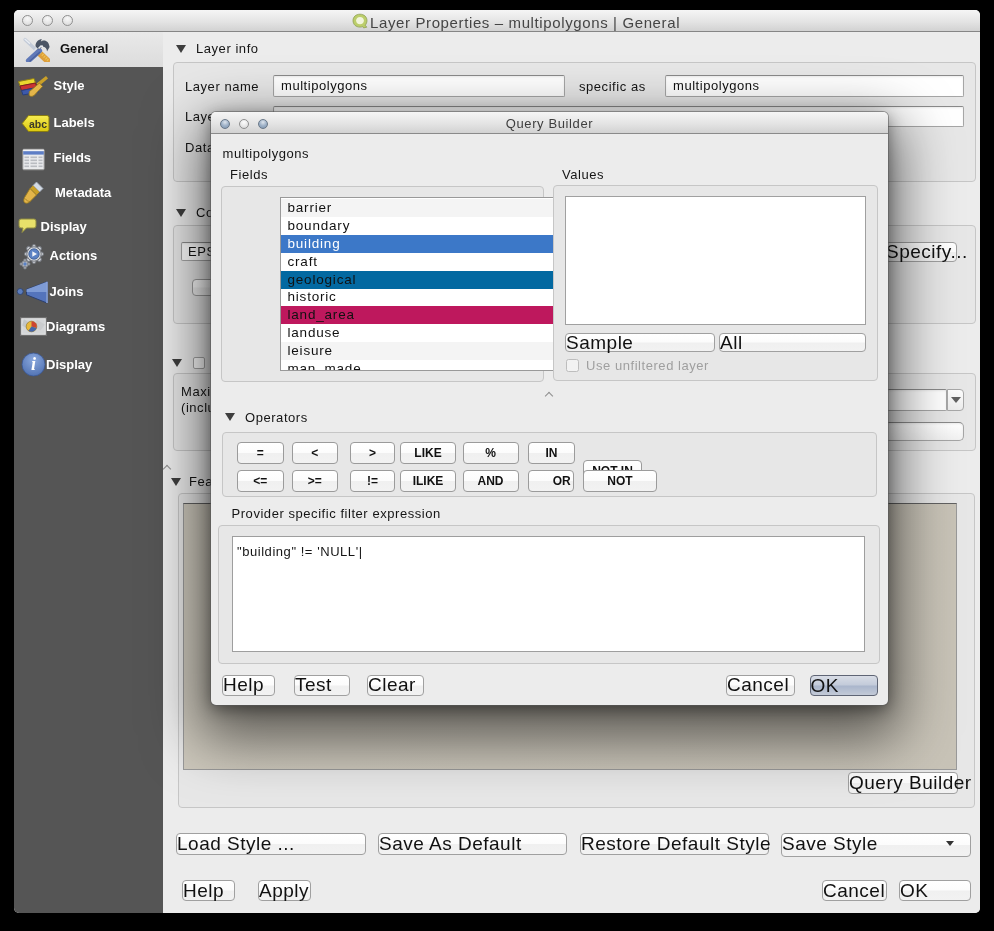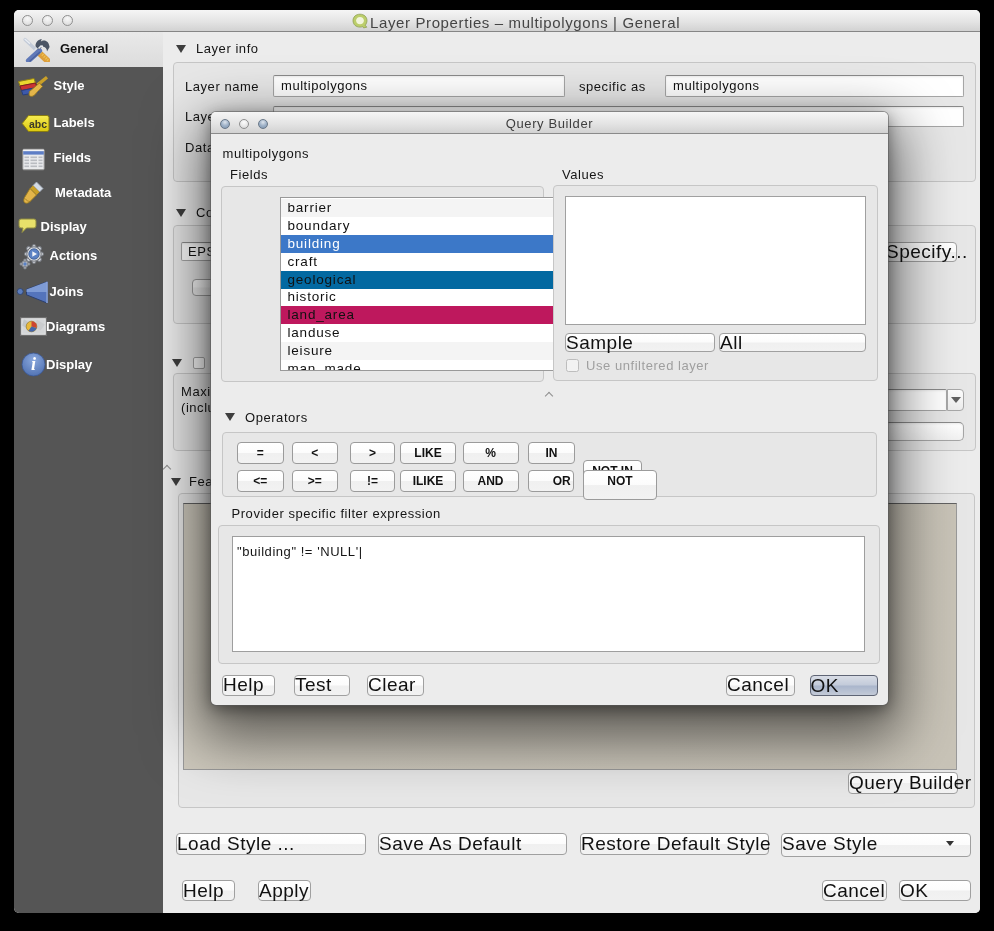--- a/index.html
+++ b/index.html
@@ -289,21 +289,21 @@
     <div class="opbtn" style="left:189px;top:330px;width:56px;height:22px;line-height:20px;">LIKE</div>
     <div class="opbtn" style="left:251.5px;top:330px;width:56px;height:22px;line-height:20px;">%</div>
     <div class="opbtn" style="left:317px;top:330px;width:47px;height:22px;line-height:20px;">IN</div>
     <div class="opbtn" style="left:372px;top:348px;width:59px;height:22px;line-height:20px;">NOT IN</div>
     <div class="opbtn" style="left:26px;top:358px;width:46.5px;height:22px;line-height:20px;">&lt;=</div>
     <div class="opbtn" style="left:80.5px;top:358px;width:46.5px;height:22px;line-height:20px;">&gt;=</div>
     <div class="opbtn" style="left:139px;top:358px;width:45px;height:22px;line-height:20px;">!=</div>
     <div class="opbtn" style="left:189px;top:358px;width:56px;height:22px;line-height:20px;">ILIKE</div>
     <div class="opbtn" style="left:251.5px;top:358px;width:56px;height:22px;line-height:20px;">AND</div>
     <div class="opbtn" style="left:317px;top:358px;width:45.5px;height:22px;line-height:20px;padding-left:22px;">OR</div>
-    <div class="opbtn" style="left:372px;top:358px;width:74px;height:30px;line-height:20px;">NOT</div>
+    <div class="opbtn" style="left:372px;top:358px;width:74px;height:22px;line-height:20px;">NOT</div>
     <div class="hlabel" style="left:20.5px;top:394px;">Provider specific filter expression</div>
     <div class="gbox" style="left:7px;top:413px;width:661.5px;height:139px;"></div>
     <div style="position:absolute;left:20.5px;top:424px;width:633.5px;height:116px;background:#fff;border:1px solid #9e9e9e;"></div>
     <div class="hlabel" style="left:26px;top:432px;">"building" != 'NULL'<span style="font-weight:normal;">|</span></div>
     <div class="btn" style="left:11px;top:563px;width:53px;height:20.5px;line-height:18.5px;">Help</div>
     <div class="btn" style="left:83px;top:563px;width:56px;height:20.5px;line-height:18.5px;">Test</div>
     <div class="btn" style="left:156px;top:563px;width:57px;height:20.5px;line-height:18.5px;">Clear</div>
     <div class="btn" style="left:515px;top:563px;width:69px;height:20.5px;line-height:18.5px;">Cancel</div>
     <div class="btn" style="left:598.5px;top:563px;width:68.5px;height:21px;line-height:19px;background:linear-gradient(180deg,#d9dde6 0%,#c3cbda 47%,#aab6cc 53%,#c3cad7 100%);border:1.5px solid #5f6575;">OK</div>
   </div>

